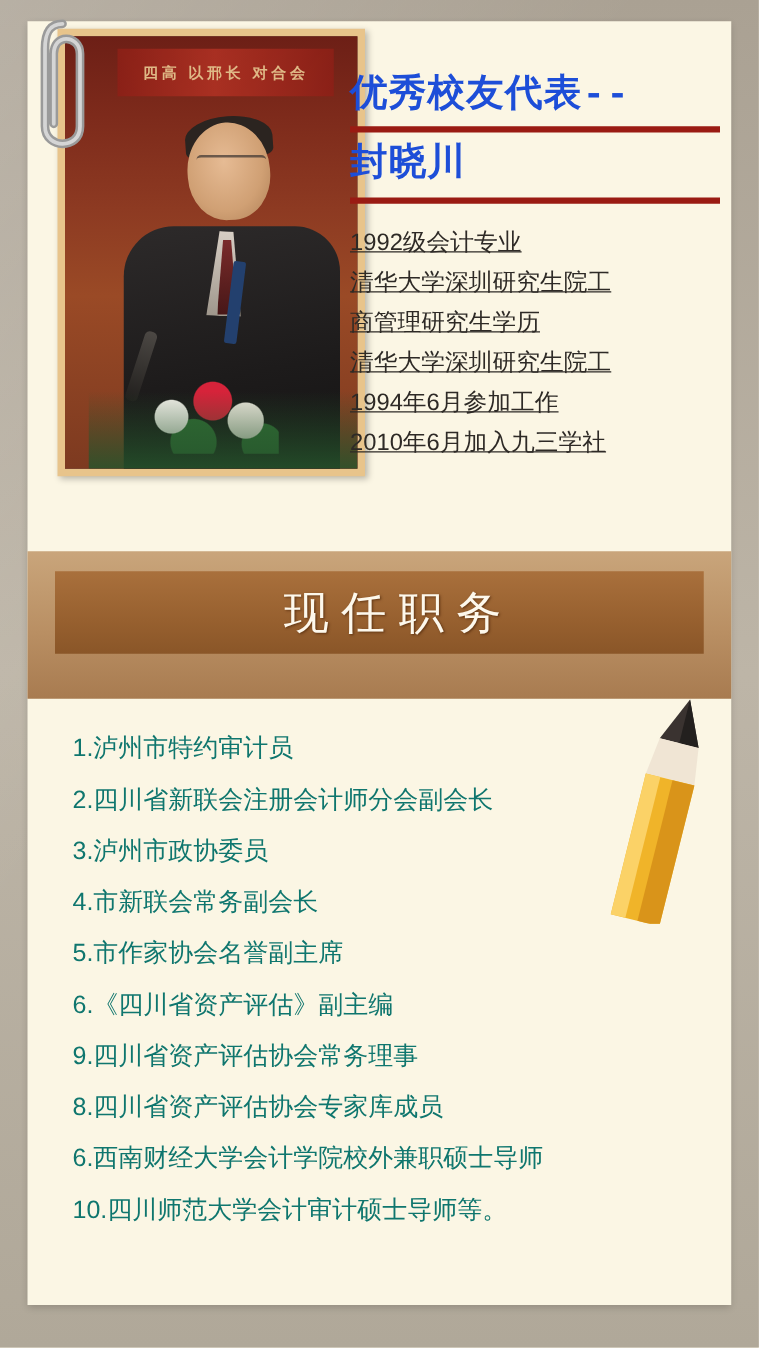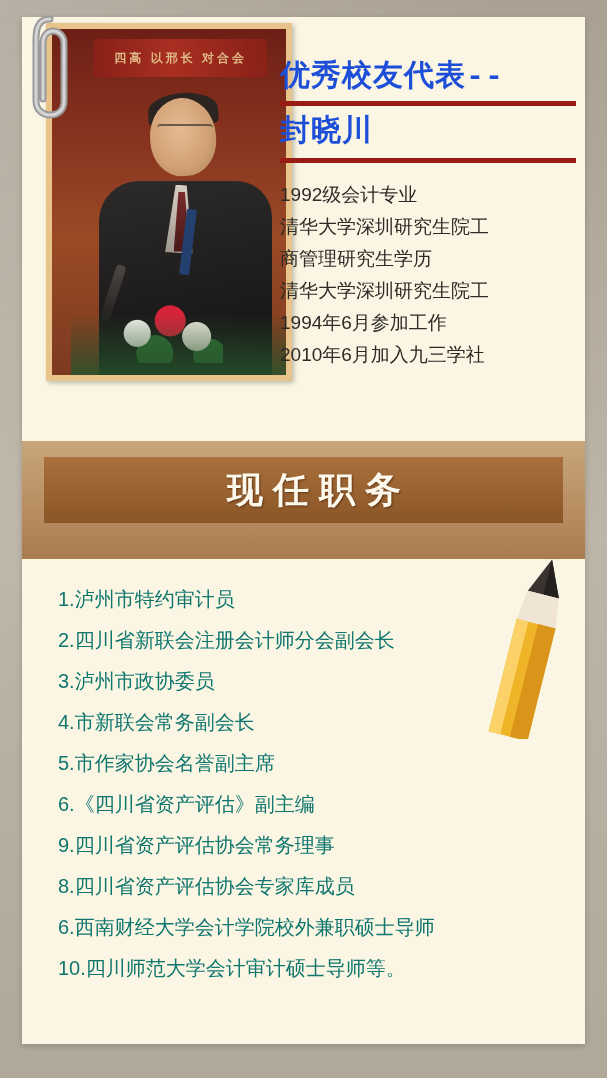--- a/index.html
+++ b/index.html
@@ -190,21 +190,21 @@
     height: 5px;
     background: #9a1b13;
     margin: 4px 0 4px 0;
   }
   #bio-list {
     margin-top: 16px;
     color: #2e2a26;
     font-size: 19px;
     line-height: 32px;
   }
-  #bio-list div { white-space: nowrap; }
+  #bio-list div { white-space: nowrap; text-decoration: underline; }
   
   #banner-wrap {
     position: absolute;
     left: 0;
     top: 424px;
     width: 563px;
     height: 118px;
   }
   #banner-outer {
     position: absolute;
@@ -218,21 +218,21 @@
     width: 519px; height: 66px;
     background: linear-gradient(180deg,#a9703c,#97602f 60%,#8a5628);
     display: flex;
     align-items: center;
     justify-content: center;
   }
   #banner-inner span {
     color: #fdf8ec;
     font-family: "Liberation Serif", serif;
     font-size: 36px;
-    font-weight: bold;
+    font-weight: normal;
     letter-spacing: 10px;
     text-shadow: 1px 1px 2px rgba(60,25,0,0.6);
     margin-left: 31px;
   }
   
   #duties {
     position: absolute;
     left: 36px;
     top: 562px;
     width: 500px;

